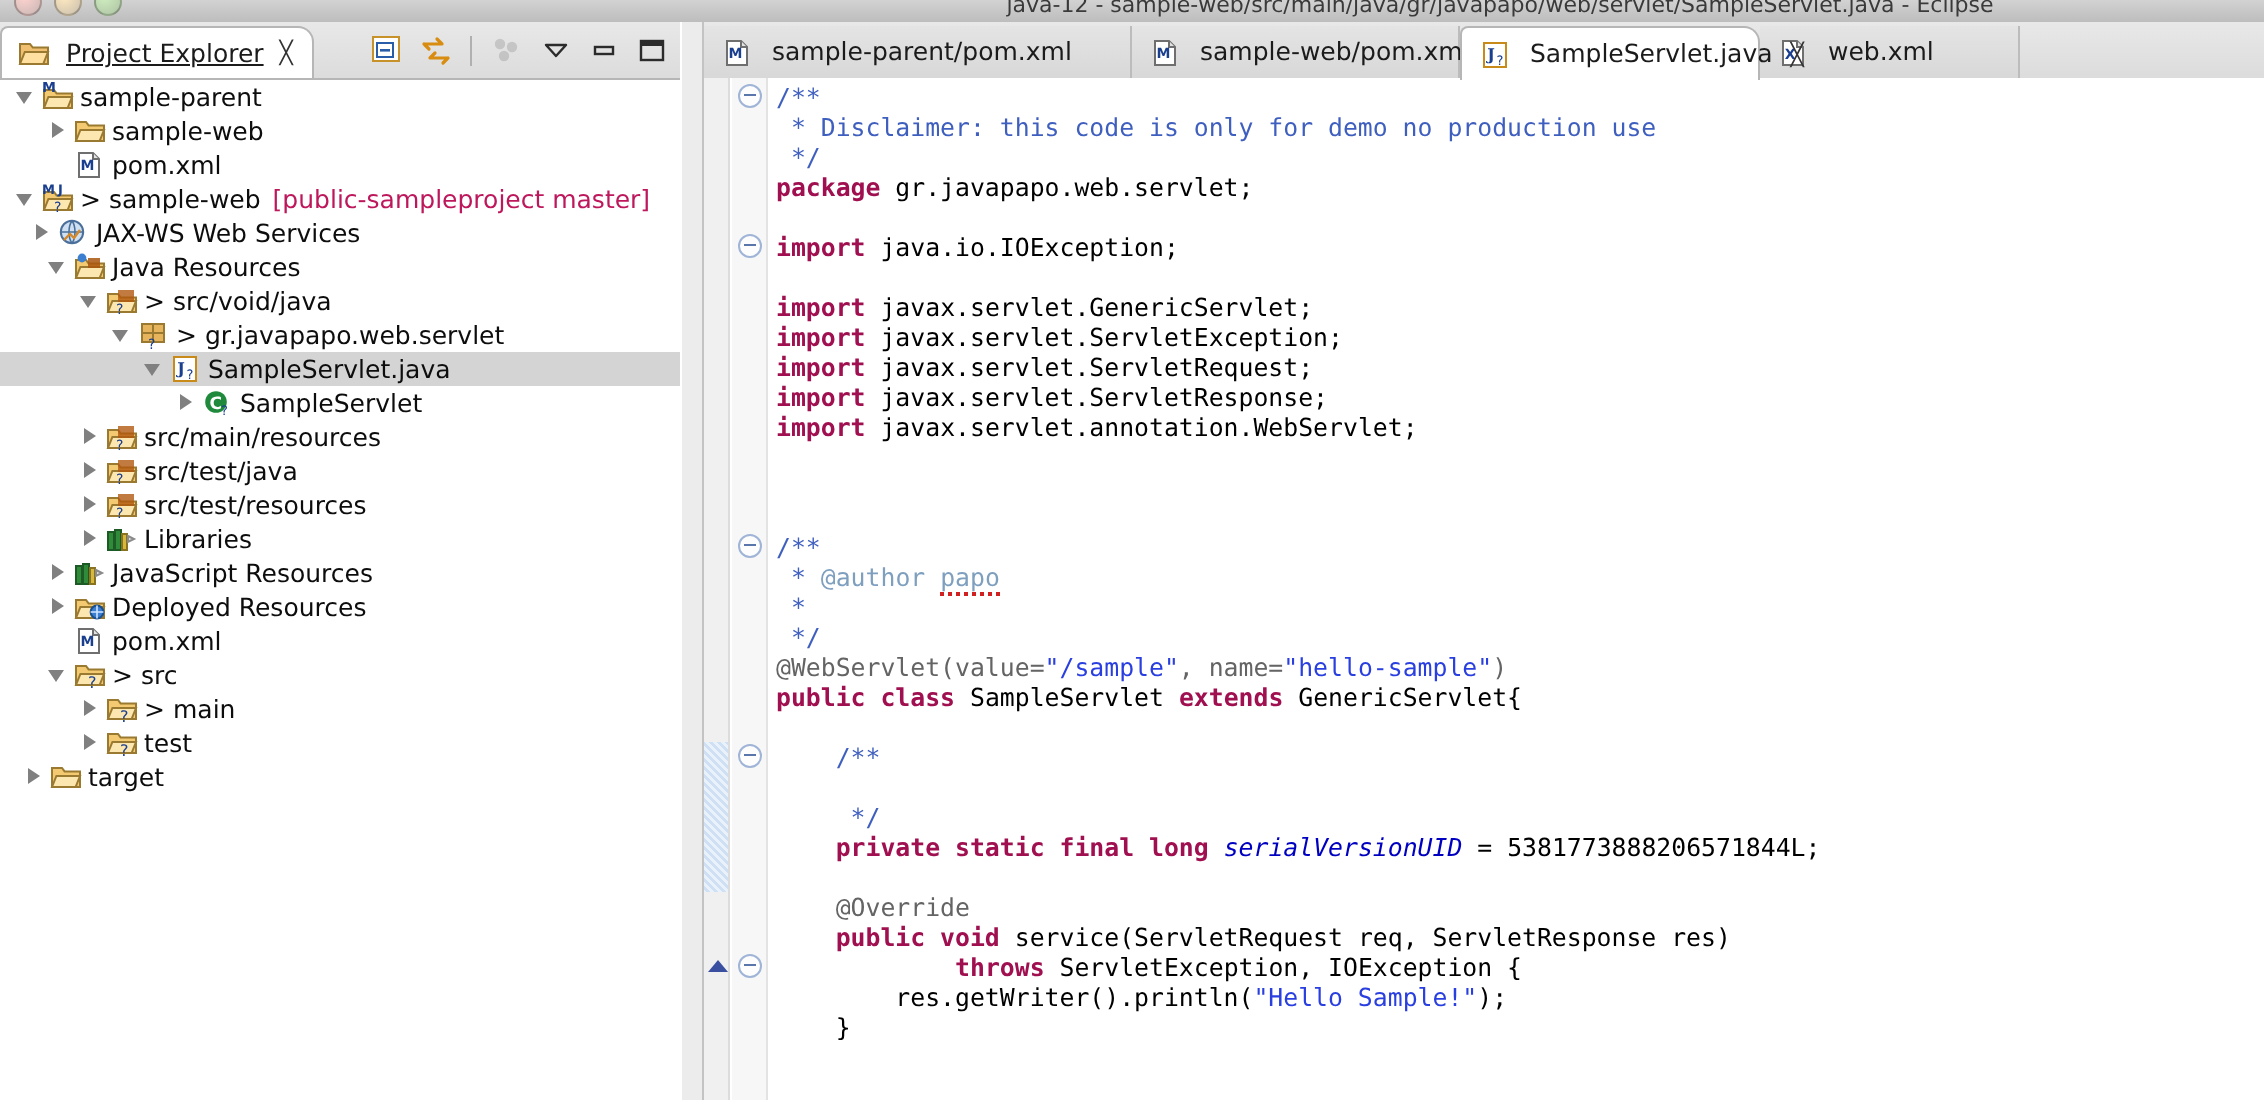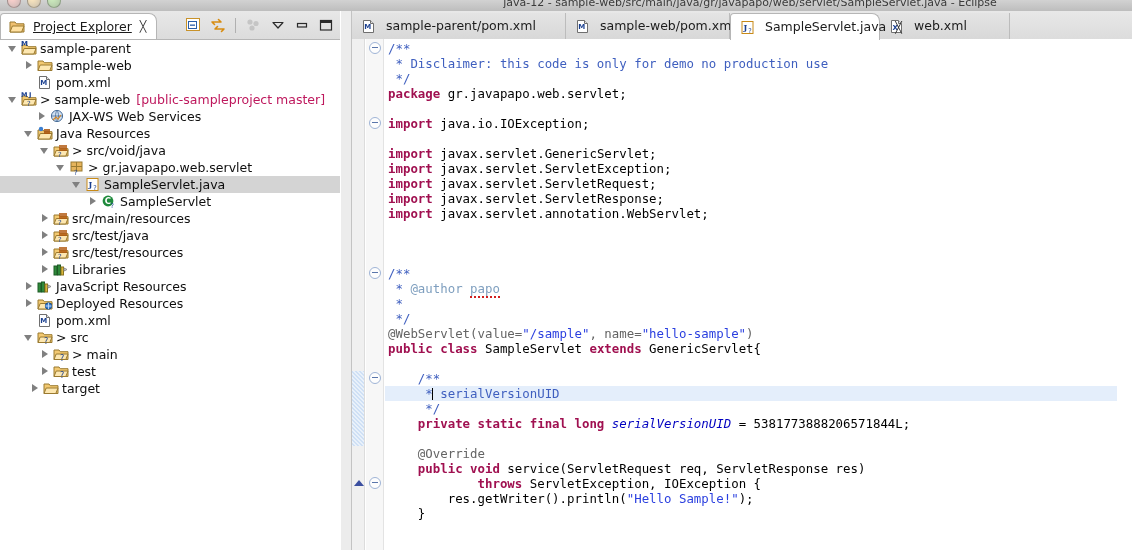--- a/index.html
+++ b/index.html
@@ -371,21 +371,21 @@
               <path d="M1 4h5l1.3 1.7H15V13H1z" fill="#f3c971" stroke="#9a7a30"></path>
               <path d="M1 13l2.2-5.5H15L12.8 13z" fill="#fde7b0" stroke="#9a7a30"></path>
               <text x="0" y="5" font-size="6.5" fill="#1a3f8f" font-family="DejaVu Sans" font-weight="bold">M</text>
               <text x="8" y="5" font-size="6.5" fill="#1a3f8f" font-family="DejaVu Sans" font-weight="bold">J</text>
               <text x="6" y="14" font-size="7" fill="#1a3f8f" font-family="DejaVu Sans">?</text>
             </svg></span>
           <span class="node-arrow">&gt;</span>
           <span class="node-label">sample-web</span>
           <span class="node-suffix">[public-sampleproject master]</span>
         </div>
-        <div class="tree-row" style="padding-left: 37px;">
+        <div class="tree-row" style="padding-left: 16px;">
           <span class="twisty collapsed"></span>
           <span class="node-icon"><svg width="16" height="15" viewBox="0 0 16 15" xmlns="http://www.w3.org/2000/svg">
               <circle cx="7" cy="7" r="5.6" fill="#cfe0f2" stroke="#4a6f9a"></circle>
               <path d="M1.6 7h10.8M7 1.5c2 2.5 2 8.5 0 11M7 1.5c-2 2.5-2 8.5 0 11" fill="none" stroke="#4a6f9a" stroke-width=".8"></path>
               <path d="M3 11l3-3 2 2 3-4" fill="none" stroke="#d4882a" stroke-width="1.2"></path>
             </svg></span>
           <span class="node-label">JAX-WS Web Services</span>
         </div>
         <div class="tree-row" style="padding-left: 24px;">
           <span class="twisty expanded"></span>
@@ -527,21 +527,21 @@
         </div>
         <div class="tree-row" style="padding-left: 40px;">
           <span class="twisty collapsed"></span>
           <span class="node-icon"><svg width="16" height="15" viewBox="0 0 16 15" xmlns="http://www.w3.org/2000/svg">
               <path d="M1 3h5l1.3 1.7H15V12.5H1z" fill="#f3c971" stroke="#9a7a30"></path>
               <path d="M1 12.5l2.2-5.5H15l-2.2 5.5z" fill="#fde7b0" stroke="#9a7a30"></path>
               <text x="7" y="14" font-size="8" fill="#1a3f8f" font-family="DejaVu Sans">?</text>
             </svg></span>
           <span class="node-label">test</span>
         </div>
-        <div class="tree-row" style="padding-left: 30px;">
+        <div class="tree-row" style="padding-left: 12px;">
           <span class="twisty collapsed"></span>
           <span class="node-icon"><svg width="16" height="15" viewBox="0 0 16 15" xmlns="http://www.w3.org/2000/svg">
               <path d="M1 3h5l1.3 1.7H15V12.5H1z" fill="#f3c971" stroke="#9a7a30"></path>
               <path d="M1 12.5l2.2-5.5H15l-2.2 5.5z" fill="#fde7b0" stroke="#9a7a30"></path>
             </svg></span>
           <span class="node-label">target</span>
         </div>
       </div>
   </div>
 
@@ -613,21 +613,20 @@
           <div class="code-line" style="top: 197px;"></div>
           <div class="code-line" style="top: 212px;"></div>
           <div class="code-line" style="top: 227px;"><span class="tk-cmt">/**</span></div>
           <div class="code-line" style="top: 242px;"><span class="tk-cmt"> * </span><span class="tk-tag">@author</span><span class="tk-cmt"> </span><span class="tk-tag squiggle">papo</span></div>
           <div class="code-line" style="top: 257px;"><span class="tk-cmt"> *</span></div>
           <div class="code-line" style="top: 272px;"><span class="tk-cmt"> */</span></div>
           <div class="code-line" style="top: 287px;"><span class="tk-ann">@WebServlet(value=</span><span class="tk-str">"/sample"</span><span class="tk-ann">, name=</span><span class="tk-str">"hello-sample"</span><span class="tk-ann">)</span></div>
           <div class="code-line" style="top: 302px;"><span class="tk-kw">public class</span><span class="tk-plain"> SampleServlet </span><span class="tk-kw">extends</span><span class="tk-plain"> GenericServlet{</span></div>
           <div class="code-line" style="top: 317px;"></div>
           <div class="code-line" style="top: 332px;"><span class="tk-cmt">    /**</span></div>
-          <div class="code-line current" style="top: 347px;"><span class="tk-cmt">     *</span><span class="caret"></span><span class="tk-cmt"> serialVersionUID</span></div>
           <div class="code-line" style="top: 362px;"><span class="tk-cmt">     */</span></div>
           <div class="code-line" style="top: 377px;"><span class="tk-kw">    private static final long</span><span class="tk-plain"> </span><span class="tk-fld">serialVersionUID</span><span class="tk-plain"> = </span><span class="tk-num">5381773888206571844L</span><span class="tk-plain">;</span></div>
           <div class="code-line" style="top: 392px;"></div>
           <div class="code-line" style="top: 407px;"><span class="tk-plain">    </span><span class="tk-ann">@Override</span></div>
           <div class="code-line" style="top: 422px;"><span class="tk-kw">    public void</span><span class="tk-plain"> service(ServletRequest req, ServletResponse res)</span></div>
           <div class="code-line" style="top: 437px;"><span class="tk-plain">            </span><span class="tk-kw">throws</span><span class="tk-plain"> ServletException, IOException {</span></div>
           <div class="code-line" style="top: 452px;"><span class="tk-plain">        res.getWriter().println(</span><span class="tk-str">"Hello Sample!"</span><span class="tk-plain">);</span></div>
           <div class="code-line" style="top: 467px;"><span class="tk-plain">    }</span></div>
           <div class="code-line" style="top: 482px;"></div>
           <div class="code-line" style="top: 497px;"></div>

